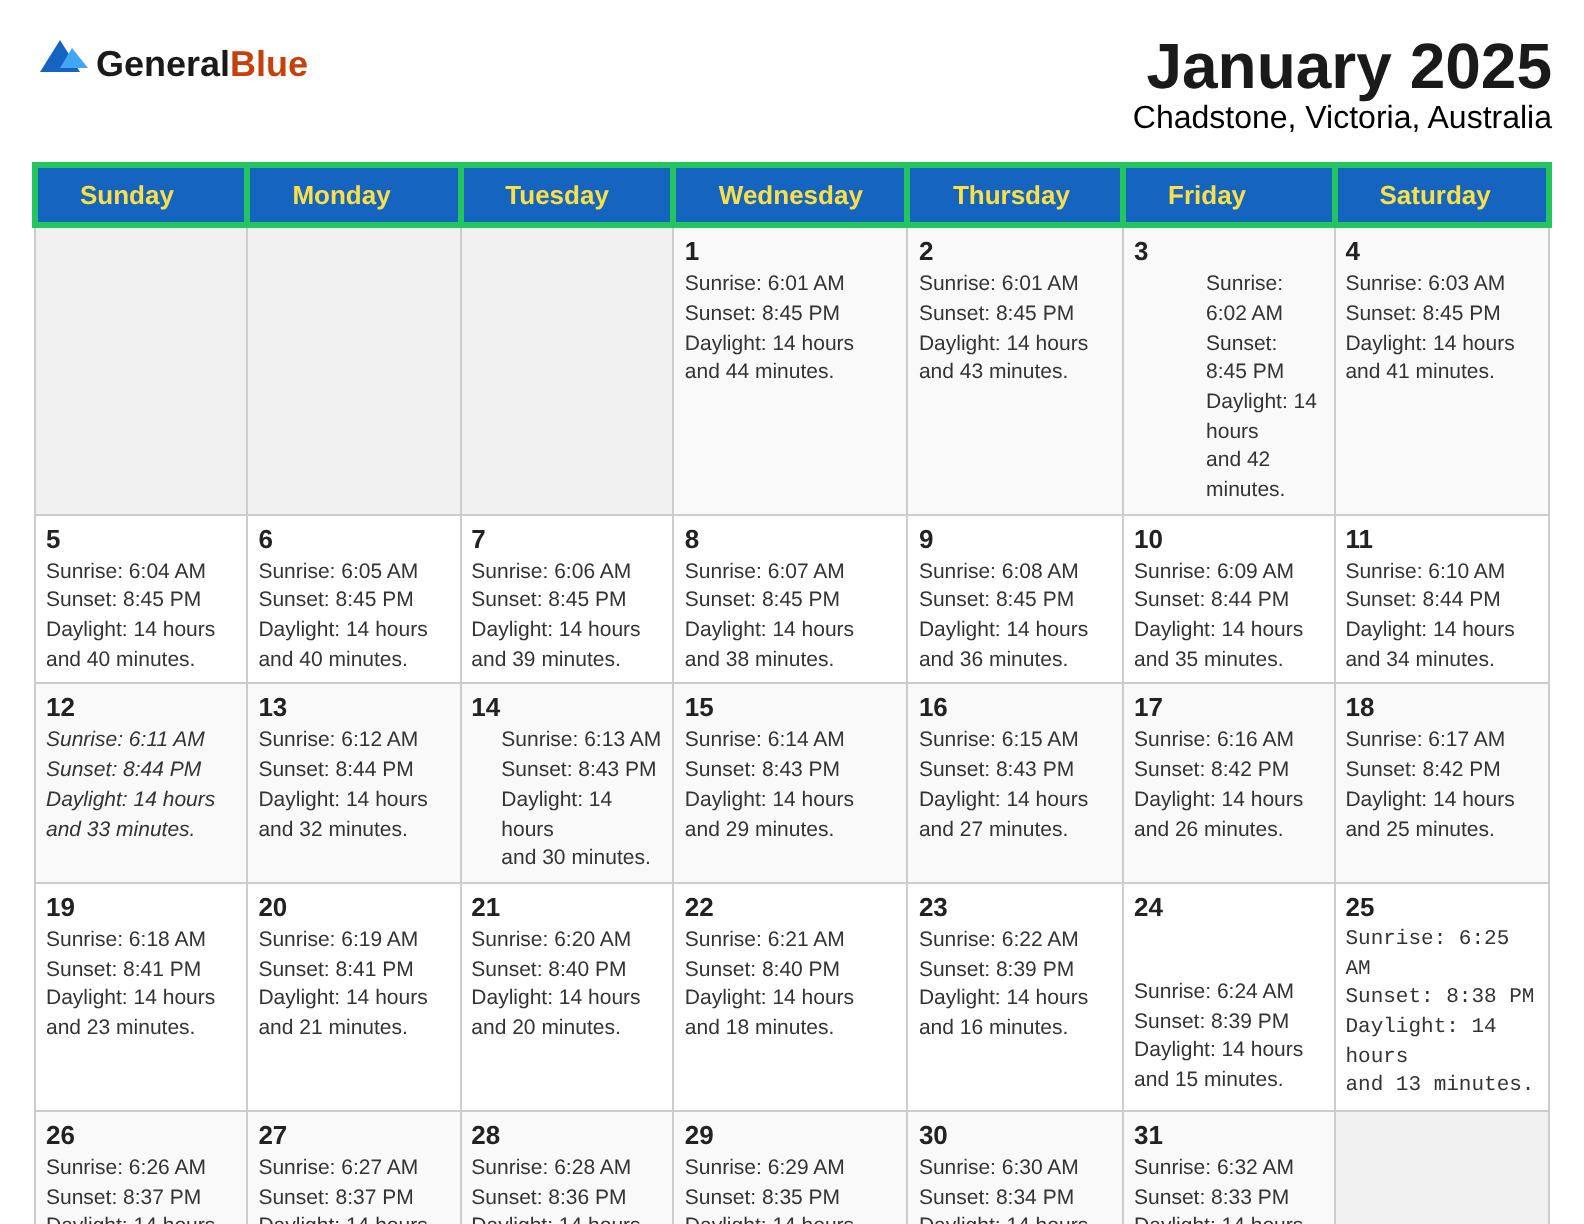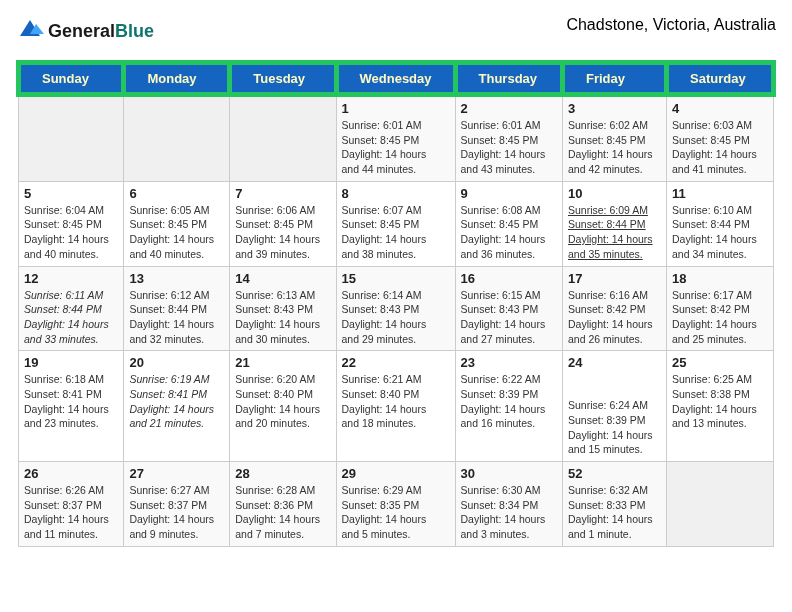--- a/index.html
+++ b/index.html
@@ -40,26 +40,26 @@
       color: #000000;
       font-weight: normal;
     }
     .calendar {
       width: 100%;
       border-collapse: collapse;
       border: 1px solid #bbb;
     }
     .calendar th {
       background-color: #1565c0;
-      color: #fef9c3;
+      color: #fde047;
       font-size: 13px;
       font-weight: bold;
       padding: 6px 21px;
       text-align: left;
-      border: 5px solid #22c55e;
+      border: 3px solid #22c55e;
     }
     .calendar td {
       vertical-align: top;
       padding: 4px 5px;
       border: 1px solid #ccc;
       font-size: 11px;
       color: #222;
       background: #fff;
       width: calc(100% / 7);
       min-height: 80px;
@@ -92,26 +92,27 @@
   <div class="logo">
     <div class="logo-row">
       <span>
         <svg width="28" height="28" viewBox="0 0 28 28">
           <polygon points="14,4 24,20 4,20" fill="#1565c0"></polygon>
           <polygon points="20,8 28,18 14,18" fill="#42a5f5"></polygon>
         </svg>
       </span>
       <div>
         <div style="font-size:18px;font-weight:bold;color:#1a1a1a;line-height:1.1;">
-          <span>General</span><span style="color:#0f766e;">Blue</span>
+          <span>General</span><span style="color:#c2410c;">Blue</span>
         </div>
       </div>
     </div>
   </div>
   <div class="title-block">
+    <h1>January 2025</h1>
     <h2>Chadstone, Victoria, Australia</h2>
   </div>
 </div>
 
 <table class="calendar">
   <thead>
     <tr>
     <th>Sunday</th>
         <th>Monday</th>
         <th>Tuesday</th>
@@ -135,21 +136,21 @@
         </td>
         <td>
           <span class="day-num">2</span>
           <div class="day-info" style="white-space: pre-line;">Sunrise: 6:01 AM
 Sunset: 8:45 PM
 Daylight: 14 hours
 and 43 minutes.</div>
         </td>
         <td>
           <span class="day-num">3</span>
-          <div class="day-info" style="white-space: pre-line;">Sunrise: 6:02 AM
+          <div class="day-info" style="white-space: pre-line; margin-left: 36px;">Sunrise: 6:02 AM
 Sunset: 8:45 PM
 Daylight: 14 hours
 and 42 minutes.</div>
         </td>
         <td>
           <span class="day-num">4</span>
           <div class="day-info" style="white-space: pre-line;">Sunrise: 6:03 AM
 Sunset: 8:45 PM
 Daylight: 14 hours
 and 41 minutes.</div>
@@ -186,21 +187,21 @@
         </td>
         <td>
           <span class="day-num">9</span>
           <div class="day-info" style="white-space: pre-line;">Sunrise: 6:08 AM
 Sunset: 8:45 PM
 Daylight: 14 hours
 and 36 minutes.</div>
         </td>
         <td>
           <span class="day-num">10</span>
-          <div class="day-info" style="white-space: pre-line; text-decoration: underline;">Sunrise: 6:09 AM
+          <div class="day-info" style="white-space: pre-line;">Sunrise: 6:09 AM
 Sunset: 8:44 PM
 Daylight: 14 hours
 and 35 minutes.</div>
         </td>
         <td>
           <span class="day-num">11</span>
           <div class="day-info" style="white-space: pre-line;">Sunrise: 6:10 AM
 Sunset: 8:44 PM
 Daylight: 14 hours
 and 34 minutes.</div>
@@ -216,21 +217,21 @@
         </td>
         <td>
           <span class="day-num">13</span>
           <div class="day-info" style="white-space: pre-line;">Sunrise: 6:12 AM
 Sunset: 8:44 PM
 Daylight: 14 hours
 and 32 minutes.</div>
         </td>
         <td>
           <span class="day-num">14</span>
-          <div class="day-info" style="white-space: pre-line;">Sunrise: 6:13 AM
+          <div class="day-info" style="white-space: pre-line; margin-left: 15px;">Sunrise: 6:13 AM
 Sunset: 8:43 PM
 Daylight: 14 hours
 and 30 minutes.</div>
         </td>
         <td>
           <span class="day-num">15</span>
           <div class="day-info" style="white-space: pre-line;">Sunrise: 6:14 AM
 Sunset: 8:43 PM
 Daylight: 14 hours
 and 29 minutes.</div>
@@ -260,21 +261,21 @@
       <tr>
         <td>
           <span class="day-num">19</span>
           <div class="day-info" style="white-space: pre-line;">Sunrise: 6:18 AM
 Sunset: 8:41 PM
 Daylight: 14 hours
 and 23 minutes.</div>
         </td>
         <td>
           <span class="day-num">20</span>
-          <div class="day-info" style="white-space: pre-line; font-style: italic;">Sunrise: 6:19 AM
+          <div class="day-info" style="white-space: pre-line;">Sunrise: 6:19 AM
 Sunset: 8:41 PM
 Daylight: 14 hours
 and 21 minutes.</div>
         </td>
         <td>
           <span class="day-num">21</span>
           <div class="day-info" style="white-space: pre-line;">Sunrise: 6:20 AM
 Sunset: 8:40 PM
 Daylight: 14 hours
 and 20 minutes.</div>
@@ -295,21 +296,21 @@
         </td>
         <td>
           <span class="day-num">24</span>
           <div class="day-info" style="white-space: pre-line; margin-top: 28px;">Sunrise: 6:24 AM
 Sunset: 8:39 PM
 Daylight: 14 hours
 and 15 minutes.</div>
         </td>
         <td>
           <span class="day-num">25</span>
-          <div class="day-info" style="white-space: pre-line;">Sunrise: 6:25 AM
+          <div class="day-info" style="white-space: pre-line; font-family: Liberation Mono, monospace;">Sunrise: 6:25 AM
 Sunset: 8:38 PM
 Daylight: 14 hours
 and 13 minutes.</div>
         </td>
       </tr>
       <tr>
         <td>
           <span class="day-num">26</span>
           <div class="day-info" style="white-space: pre-line;">Sunrise: 6:26 AM
 Sunset: 8:37 PM
@@ -338,21 +339,21 @@
 and 5 minutes.</div>
         </td>
         <td>
           <span class="day-num">30</span>
           <div class="day-info" style="white-space: pre-line;">Sunrise: 6:30 AM
 Sunset: 8:34 PM
 Daylight: 14 hours
 and 3 minutes.</div>
         </td>
         <td>
-          <span class="day-num">52</span>
+          <span class="day-num">31</span>
           <div class="day-info" style="white-space: pre-line;">Sunrise: 6:32 AM
 Sunset: 8:33 PM
 Daylight: 14 hours
 and 1 minute.</div>
         </td>
         <td class="empty-cell"></td>
       </tr>
     </tbody>
 </table>
 

